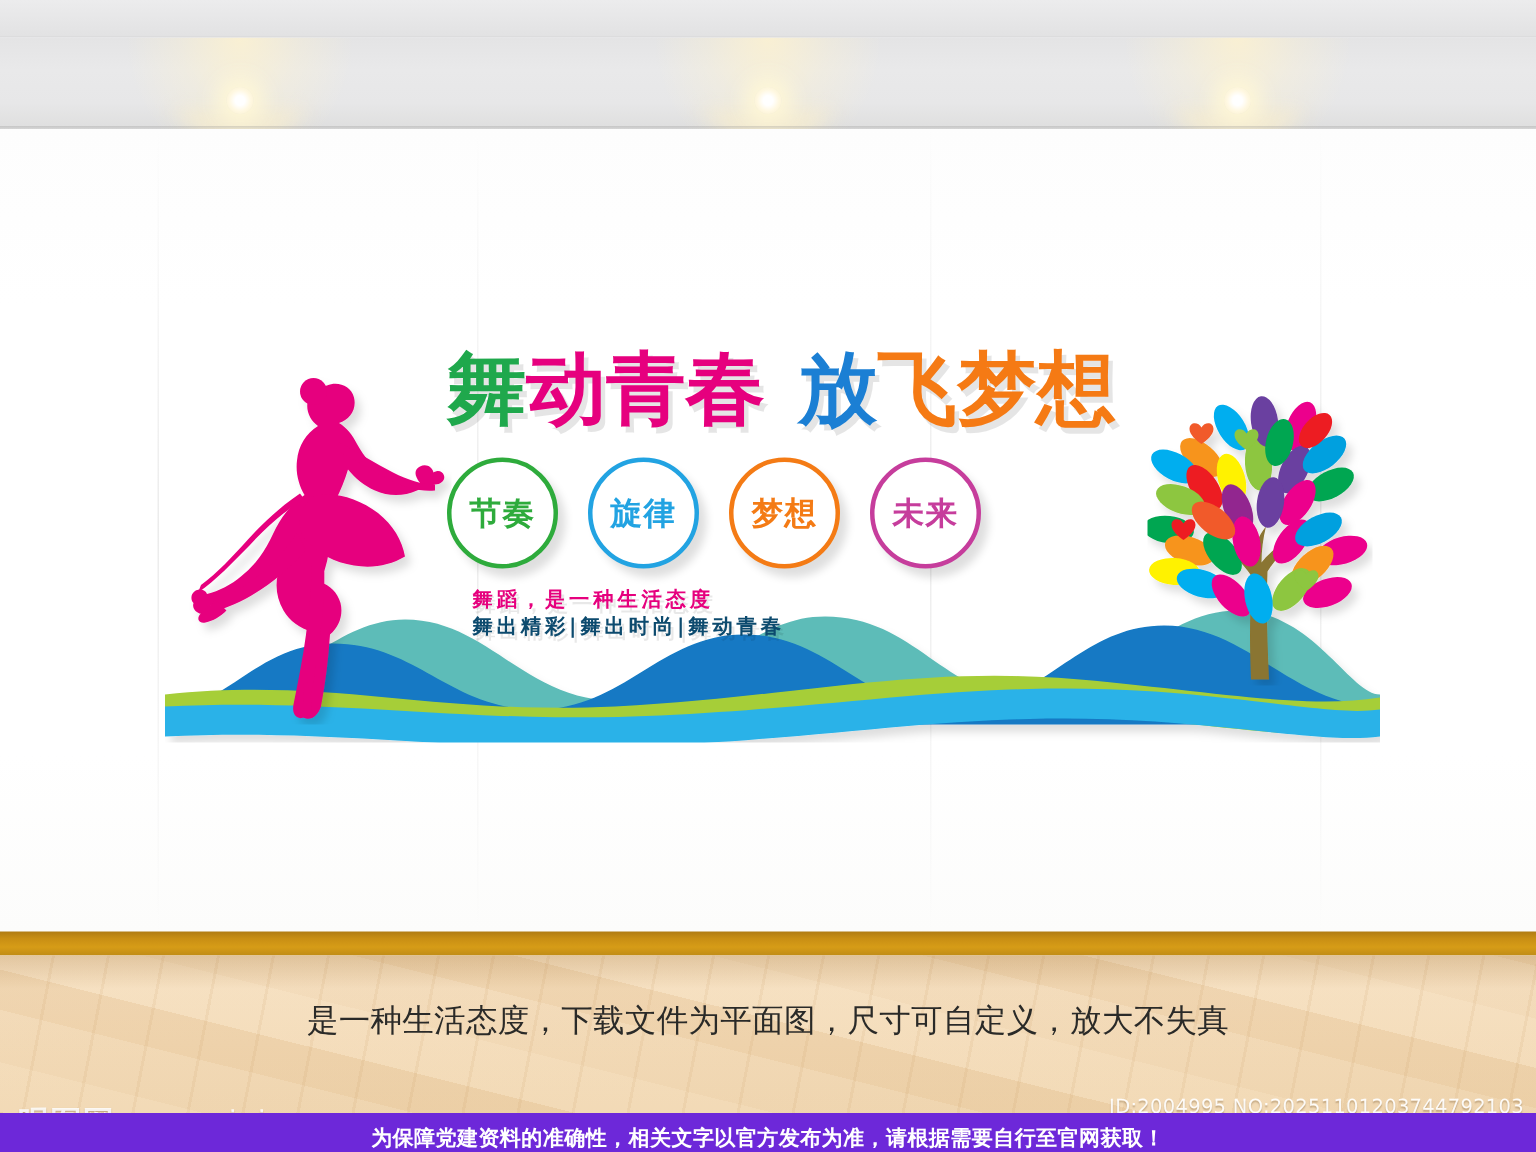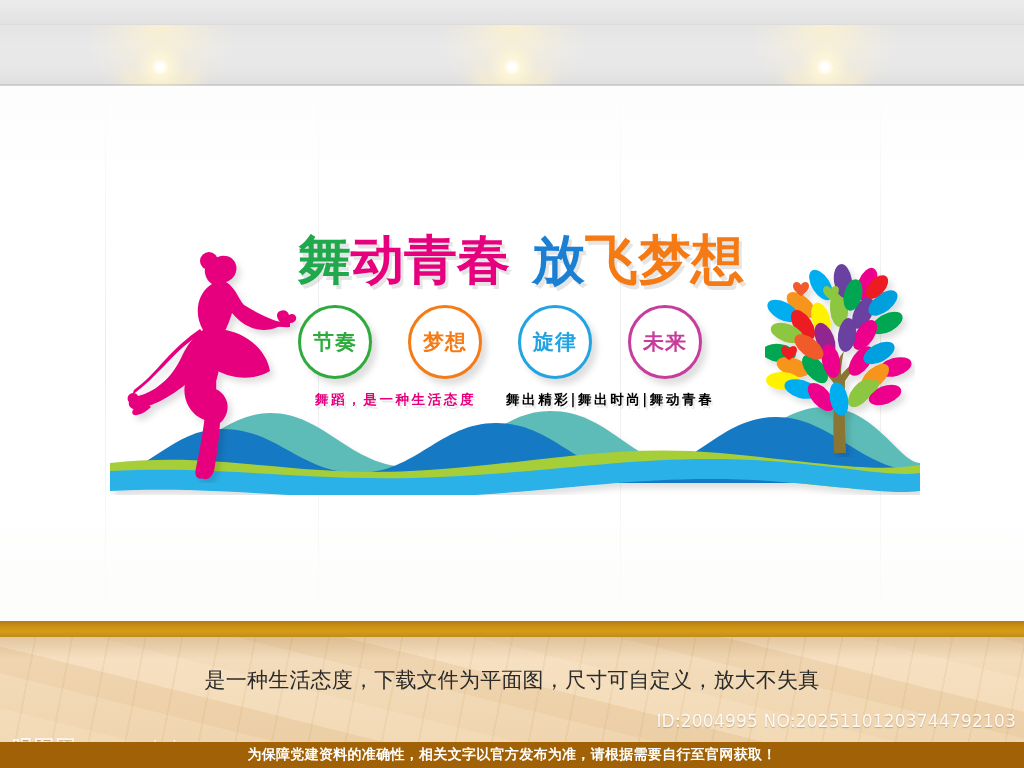--- a/index.html
+++ b/index.html
@@ -146,21 +146,21 @@
     text-shadow: 3px 4px 0 rgba(0,0,0,0.10);
   }
   .title-gap { width: 22px; display: inline-block; }
 
   
   .circles {
     position: absolute;
     left: 188px;
     top: 90px;
     display: flex;
-    gap: 36px;
+    gap: 20px;
   }
   .circle {
     width: 74px;
     height: 74px;
     border-radius: 50%;
     border: 3px solid #000;
     background: #ffffff;
     display: flex;
     align-items: center;
     justify-content: center;
@@ -176,20 +176,21 @@
   .subcaps {
     position: absolute;
     left: 205px;
     top: 176px;
     display: flex;
     white-space: nowrap;
     font-family: "DejaVu Sans", "Liberation Sans", sans-serif;
     font-weight: 700;
     font-size: 13.5px;
     letter-spacing: 2.6px;
+    flex-direction: column;
   }
   .subcap-gap { width: 30px; }
   .subcap-shadow { text-shadow: 2px 3px 0 rgba(0,0,0,0.09); }
 
   
   .floor-caption {
     position: absolute;
     left: 0;
     top: 664px;
     width: 1024px;
@@ -215,36 +216,36 @@
     letter-spacing: 0.5px;
   }
   .nipic-url {
     font-size: 19px;
     font-weight: 400;
     letter-spacing: 1px;
   }
   .id-line {
     position: absolute;
     right: 8px;
-    top: 711px;
+    top: 731px;
     color: rgba(255,255,255,0.92);
     font-family: "DejaVu Sans", "Liberation Sans", sans-serif;
-    font-size: 17px;
+    font-size: 13px;
     letter-spacing: 0.2px;
     text-shadow: 0 1px 1px rgba(120,90,50,0.4);
   }
   .black-banner {
     position: absolute;
     left: 0;
     bottom: 0;
     width: 1024px;
     height: 26px;
-    background: #a16207;
-    display: flex;
-    align-items: center;
+    background: #6d28d9;
+    display: flex;
+    align-items: flex-end;
     justify-content: center;
   }
   .black-banner span {
     color: #ffffff;
     font-family: "DejaVu Sans", "Liberation Sans", sans-serif;
     font-size: 14px;
     font-weight: 700;
     letter-spacing: 0.3px;
   }
 </style>
@@ -401,35 +402,35 @@
       <span style="color:#1b7fd4;">放</span>
       <span style="color:#f57a14;">飞</span>
       <span style="color:#f57a14;">梦</span>
       <span style="color:#f57a14;">想</span>
     </div>
 
     <div class="circles">
       <div class="circle" style="border-color:#2eab3c; color:#2eab3c;">
         <span>节奏</span>
       </div>
+      <div class="circle" style="border-color:#22a3e2; color:#22a3e2;">
+        <span>旋律</span>
+      </div>
       <div class="circle" style="border-color:#f47b15; color:#f47b15;">
         <span>梦想</span>
-      </div>
-      <div class="circle" style="border-color:#22a3e2; color:#22a3e2;">
-        <span>旋律</span>
       </div>
       <div class="circle" style="border-color:#c63d9c; color:#c63d9c;text-align:center;">
         <span>未来</span>
       </div>
     </div>
 
     <div class="subcaps">
       <span class="subcap-shadow" style="color:#e6007e;">舞蹈，是一种生活态度</span>
       <span class="subcap-gap"></span>
-      <span class="subcap-shadow" style="color:#000000;">舞出精彩|舞出时尚|舞动青春</span>
+      <span class="subcap-shadow" style="color:#0c4a6e;">舞出精彩|舞出时尚|舞动青春</span>
     </div>
   </div>
 
   <div class="floor-edge"></div>
   <div class="floor"></div>
   <div class="floor-shade"></div>
 
   <div class="floor-caption">
     <div>是一种生活态度，下载文件为平面图，尺寸可自定义，放大不失真</div>
   </div>

